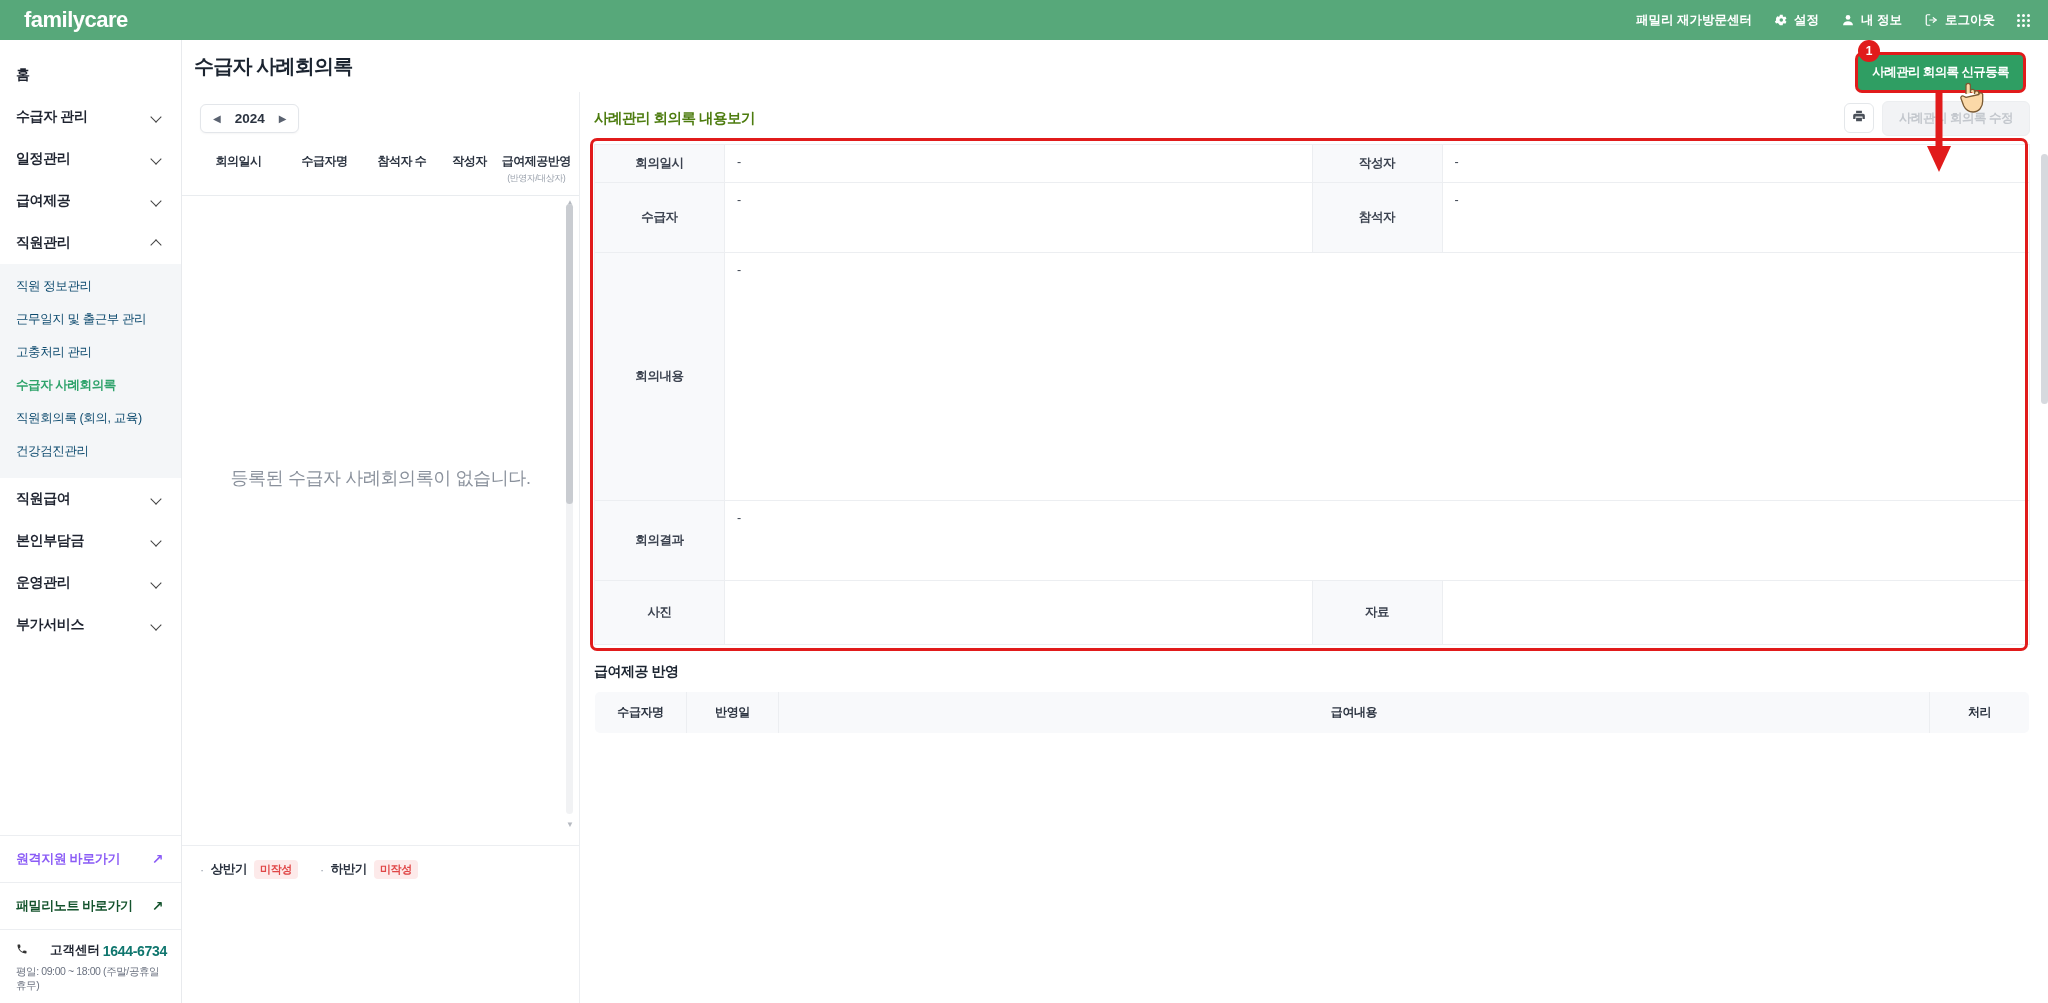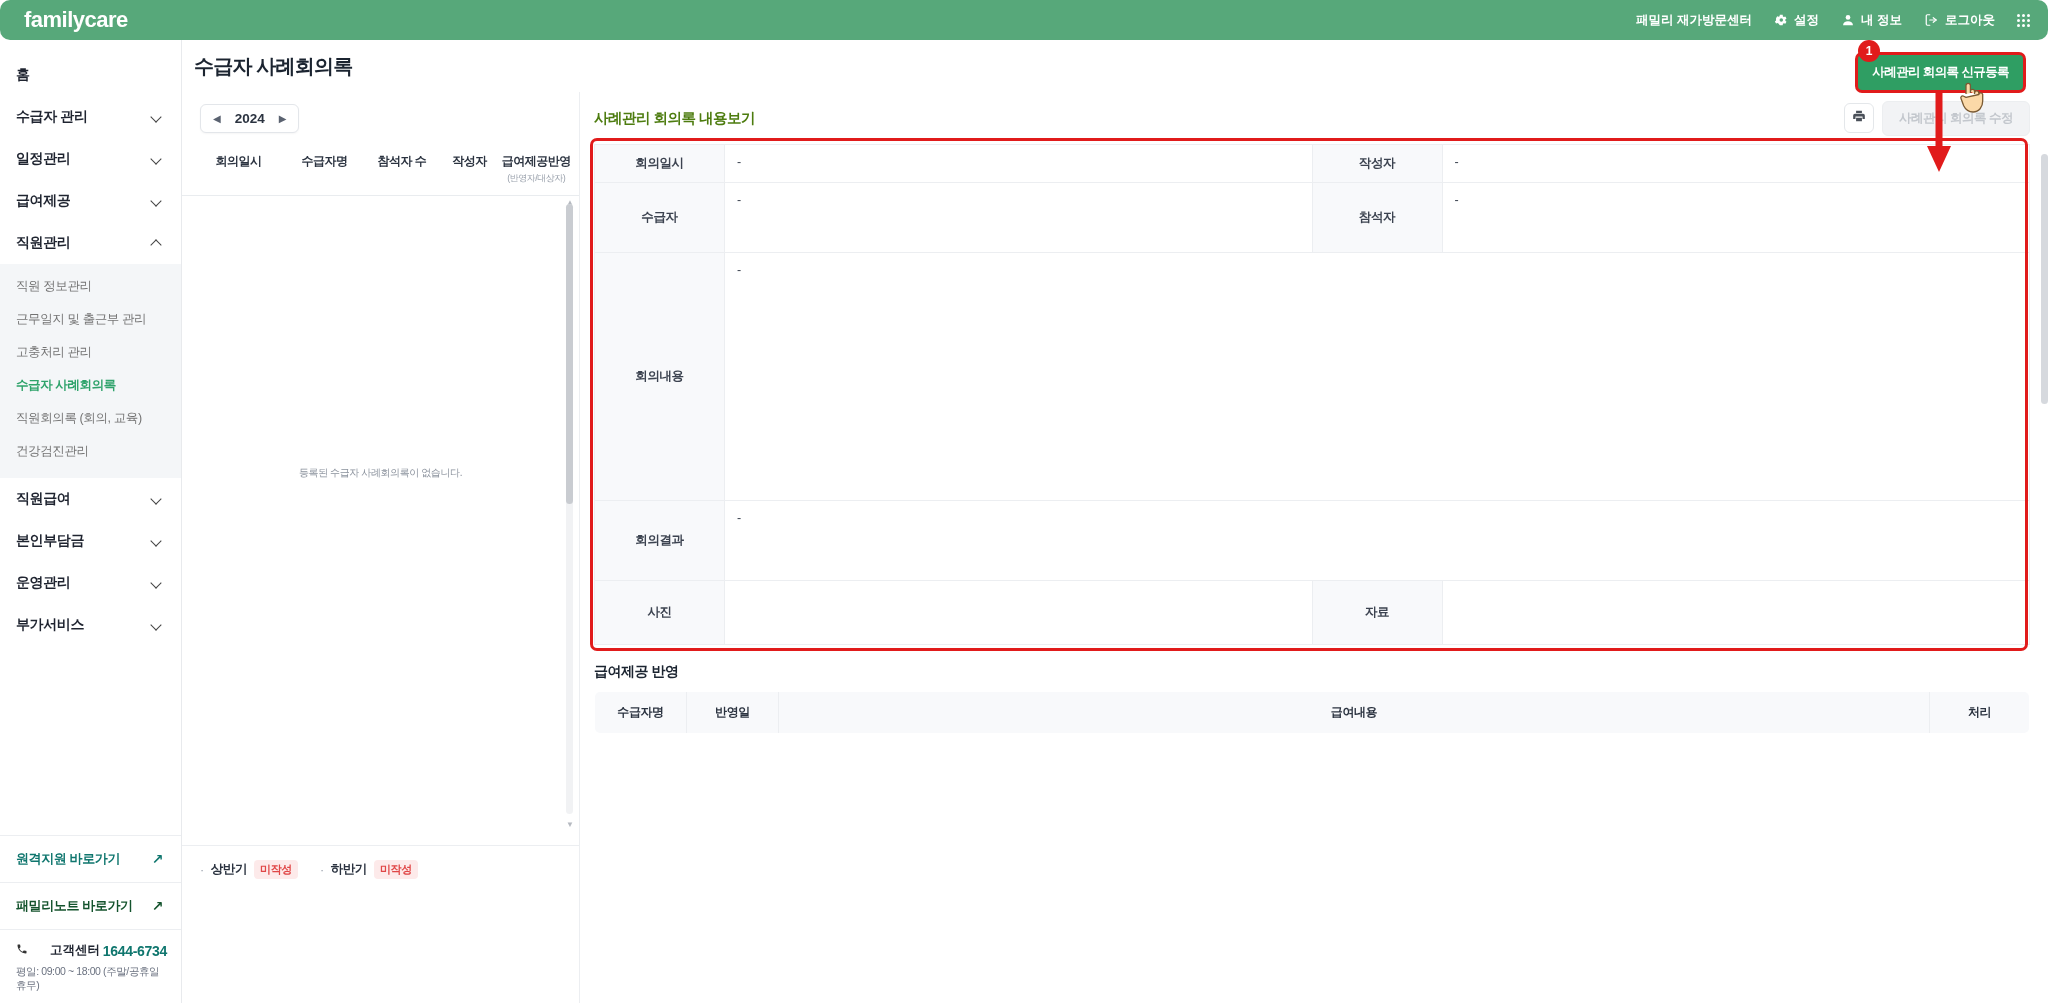--- a/index.html
+++ b/index.html
@@ -6,21 +6,21 @@
   html, body {
     width: 2048px; height: 1003px;
     font-family: "Liberation Sans", "DejaVu Sans", sans-serif;
     background: #ffffff; color: #222; overflow: hidden;
   }
 
   
   .topbar {
     position: absolute; left: 0; top: 0; width: 2048px; height: 40px;
     background: #57a87a; display: flex; align-items: center;
-    justify-content: space-between; padding: 0 18px 0 24px; border-radius: 10px;
+    justify-content: space-between; padding: 0 18px 0 24px;
   }
   .brand { color: #fff; font-size: 22px; font-weight: 700; letter-spacing: -.5px; }
   .topnav { display: flex; align-items: center; gap: 22px; }
   .topnav-item {
     display: flex; align-items: center; gap: 6px;
     color: #fff; font-size: 12.5px; font-weight: 600; white-space: nowrap;
   }
   .topnav-item .ti-ico { display: inline-flex; align-items: center; }
   .grid-icon { display: grid; grid-template-columns: repeat(3,3px); gap: 2px; }
   .grid-icon i { width: 3px; height: 3px; background: #fff; border-radius: 50%; display: block; }
@@ -40,30 +40,30 @@
   }
   .chev { width: 12px; height: 12px; position: relative; flex: 0 0 auto; }
   .chev::before {
     content: ""; position: absolute; left: 1px; top: 2px;
     width: 7px; height: 7px; border-right: 1.6px solid #444; border-bottom: 1.6px solid #444;
     transform: rotate(45deg);
   }
   .chev.up::before { transform: rotate(-135deg); top: 4px; }
   .submenu { background: #f4f6f8; padding: 6px 0 10px; }
   .sub-item {
-    padding: 8px 18px 8px 16px; font-size: 12.5px; color: #737373;
+    padding: 8px 18px 8px 16px; font-size: 12.5px; color: #0c4a6e;
     cursor: pointer; letter-spacing: -.4px;
   }
   .sub-item.active { color: #2fa36b; font-weight: 700; }
 
   .side-foot { flex: 0 0 auto; border-top: 1px solid #eceef1; }
   .foot-link {
     display: flex; align-items: center; justify-content: space-between;
     padding: 14px 18px 14px 16px; font-size: 13px; font-weight: 700;
-    color: #0f766e; border-bottom: 1px solid #eceef1; cursor: pointer; letter-spacing: -.4px;
+    color: #8b5cf6; border-bottom: 1px solid #eceef1; cursor: pointer; letter-spacing: -.4px;
   }
   .foot-link.green { color: #14532d; }
   .arrow-ne { font-size: 14px; line-height: 1; }
   .cs-box { padding: 12px 14px 10px 16px; }
   .cs-row { display: flex; align-items: center; justify-content: space-between; }
   .cs-left { display: flex; align-items: center; gap: 22px; font-size: 12.5px; font-weight: 700; color: #1f2430; }
   .cs-num { font-size: 14px; font-weight: 800; color: #0f766e; letter-spacing: -.3px; }
   .cs-hours { font-size: 10.5px; color: #6b7280; margin-top: 6px; letter-spacing: -.4px; }
 
   
@@ -94,21 +94,21 @@
   }
   .lh-sub { display: block; font-size: 9px; font-weight: 400; color: #9aa1ac; margin-top: 2px; letter-spacing: -.5px; }
   .lh.c1 { width: 96px; } .lh.c2 { width: 82px; } .lh.c3 { width: 78px; }
   .lh.c4 { width: 62px; } .lh.c5 { width: 76px; }
 
   .list-body {
     position: relative; height: 620px; background: #fff;
   }
   .empty-msg {
     position: absolute; left: 0; right: 0; top: 270px; text-align: center;
-    font-size: 10px; color: #8a919c; letter-spacing: -.4px;
+    font-size: 18px; color: #8a919c; letter-spacing: -.4px;
   }
   .list-scroll {
     position: absolute; right: 6px; top: 8px; width: 7px; height: 610px;
     background: #f1f2f4; border-radius: 4px;
   }
   .list-scroll i { position: absolute; left: 0; top: 0; width: 7px; height: 300px; background: #c9ccd1; border-radius: 4px; display: block; }
   .scroll-cap { position: absolute; right: 5px; font-size: 8px; color: #b6bac1; }
 
   .legend {
     position: absolute; left: 0; right: 0; bottom: 110px;

